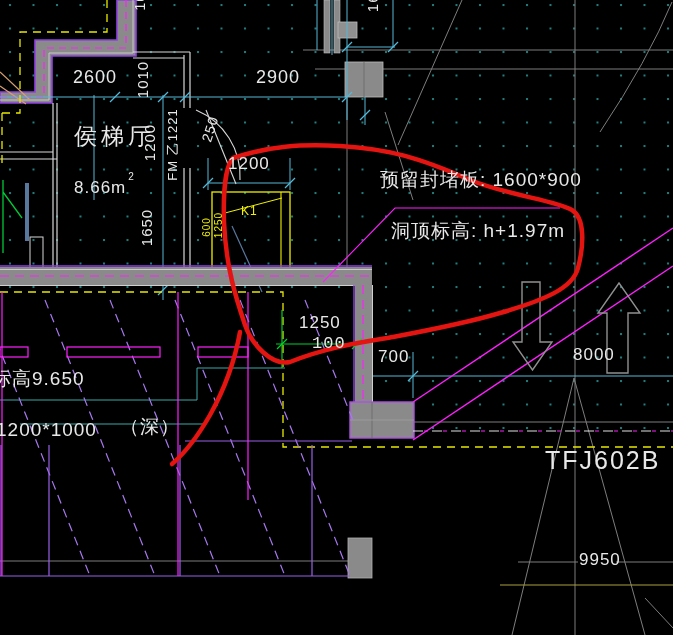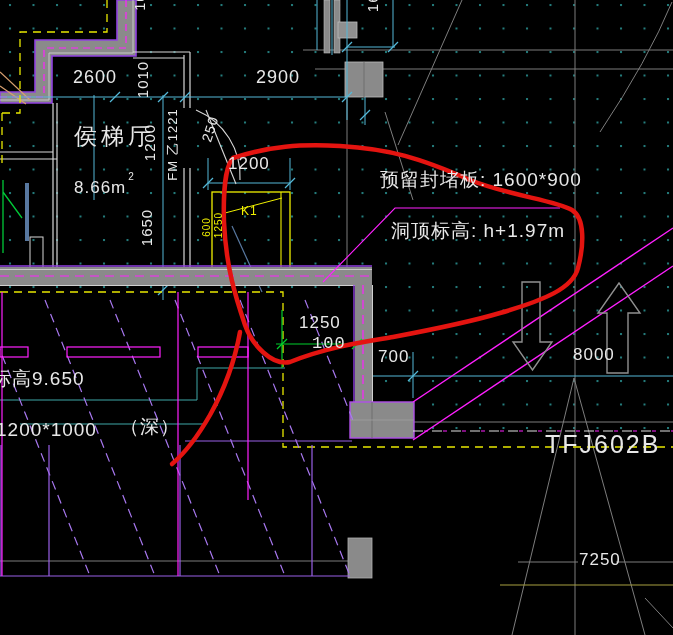--- a/index.html
+++ b/index.html
@@ -237,16 +237,16 @@
 
 <div class="lbl" style="left:299px;top:314px;font-size:17px;">1250</div>
 <div class="lbl" style="left:312px;top:335px;font-size:17px;font-family:Liberation Mono, monospace;">100</div>
 <div class="lbl" style="left:378px;top:348px;font-size:17px;">700</div>
 <div class="lbl" style="left:573px;top:346px;font-size:17px;">8000</div>
 
 <div class="lbl" style="left:-8px;top:369px;font-size:19px;">标高9.650</div>
 <div class="lbl" style="left:-4px;top:420px;font-size:19px;">1200*1000</div>
 <div class="lbl" style="left:120px;top:417px;font-size:19px;">（深）</div>
 
-<div class="lbl" style="left:545px;top:432px;font-size:25px;letter-spacing:2px;">TFJ602B</div>
-<div class="lbl" style="left:579px;top:551px;font-size:17px;">7250</div>
+<div class="lbl" style="left:545px;top:448px;font-size:25px;letter-spacing:2px;">TFJ602B</div>
+<div class="lbl" style="left:579px;top:551px;font-size:17px;">9950</div>
 
 </div>
 
 </body></html>

